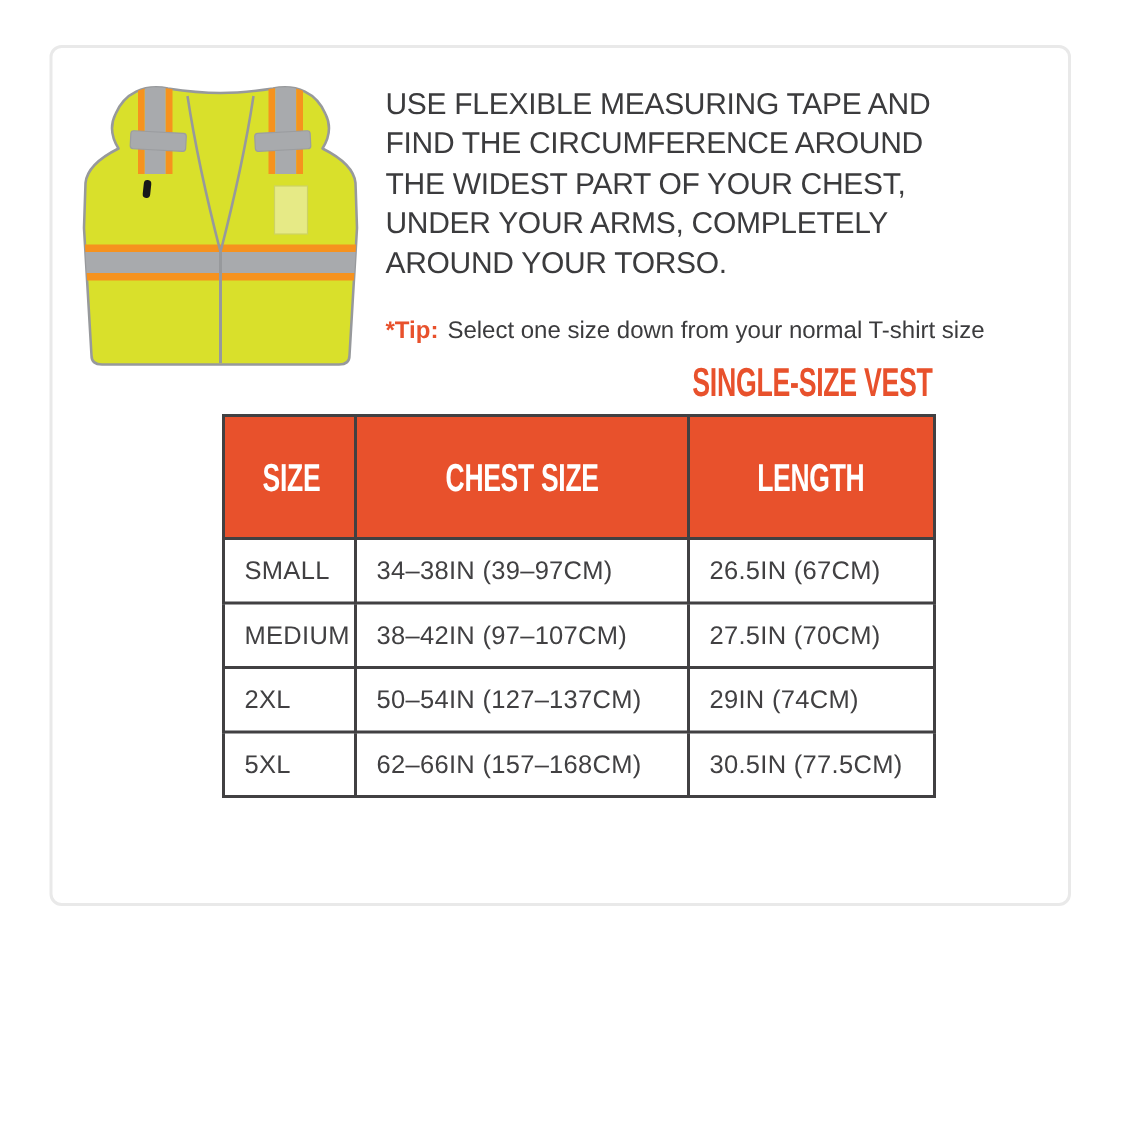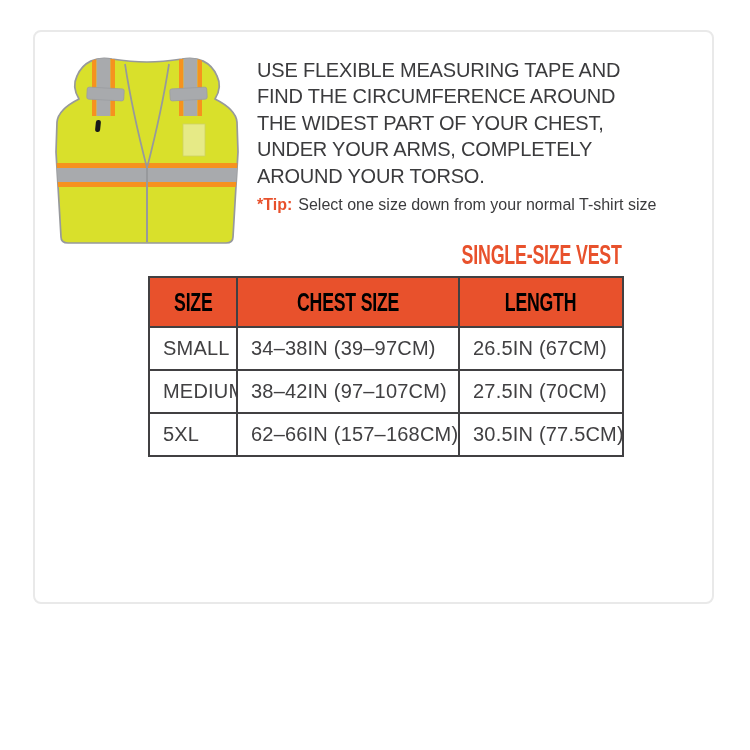--- a/index.html
+++ b/index.html
@@ -12,43 +12,43 @@
     position:absolute;left:33px;top:30px;width:681px;height:574px;
     box-sizing:border-box;border:2px solid var(--card-border,#E9E9E9);
     border-radius:8px;background:#fff;
   }
   .vest-svg{position:absolute;left:17px;top:18px;}
   .instructions{
     position:absolute;left:222px;top:25px;width:445px;
     font-size:20px;line-height:26.4px;letter-spacing:-0.2px;
     color:var(--text-dark,#3B3B3D);white-space:pre-line;
   }
-  .tip{position:absolute;left:222px;top:164px;font-size:16px;color:var(--text-dark,#3B3B3D);}
+  .tip{position:absolute;left:222px;top:180px;font-size:16px;color:var(--text-dark,#3B3B3D);}
   .tip-label{color:var(--brand-orange,#E8512C);font-weight:bold;margin-right:6px;}
   .table-title{
     position:absolute;top:208px;right:90px;text-align:center;
     color:var(--brand-orange,#E8512C);font-weight:bold;font-size:27px;
     white-space:nowrap;
   }
   .cond{display:inline-block;transform:scaleX(0.66);transform-origin:center;letter-spacing:-0.3px;}
   .table-title .cond{transform-origin:right center;}
   table.size-table{
     position:absolute;left:113px;top:244px;width:474px;
     border-collapse:collapse;table-layout:fixed;
   }
   table.size-table th{
-    background:var(--brand-orange,#E8512C);color:#000000;
+    background:var(--brand-orange,#E8512C);color:#ffffff;
     border:2px solid var(--table-border,#414042);
     height:48px;font-size:26px;font-weight:bold;text-align:center;
-    padding:0;overflow:hidden;
+    padding:16px;overflow:hidden;
   }
   table.size-table th .cond{transform:scaleX(0.68);}
   table.size-table td{
     border:2px solid var(--table-border,#414042);
-    height:41px;font-size:20px;color:var(--table-text,#414042);
+    height:41px;font-size:17px;color:var(--table-text,#414042);
     padding:0 0 0 13px;letter-spacing:0.2px;white-space:nowrap;overflow:hidden;
     background:#fff;
   }
 </style>
 </head>
 <body>
 
 <div class="card">
 
   <svg class="vest-svg" width="190" height="196" viewBox="0 0 190 196" aria-hidden="true">
@@ -132,20 +132,25 @@
           <td>SMALL</td>
           <td>34–38IN (39–97CM)</td>
           <td>26.5IN (67CM)</td>
         </tr>
         <tr>
           <td>MEDIUM</td>
           <td>38–42IN (97–107CM)</td>
           <td>27.5IN (70CM)</td>
         </tr>
         <tr>
+          <td>2XL</td>
+          <td>50–54IN (127–137CM)</td>
+          <td>29IN (74CM)</td>
+        </tr>
+        <tr>
           <td>5XL</td>
           <td>62–66IN (157–168CM)</td>
           <td>30.5IN (77.5CM)</td>
         </tr>
       </tbody>
   </table>
 
 </div>
 
 </body></html>

